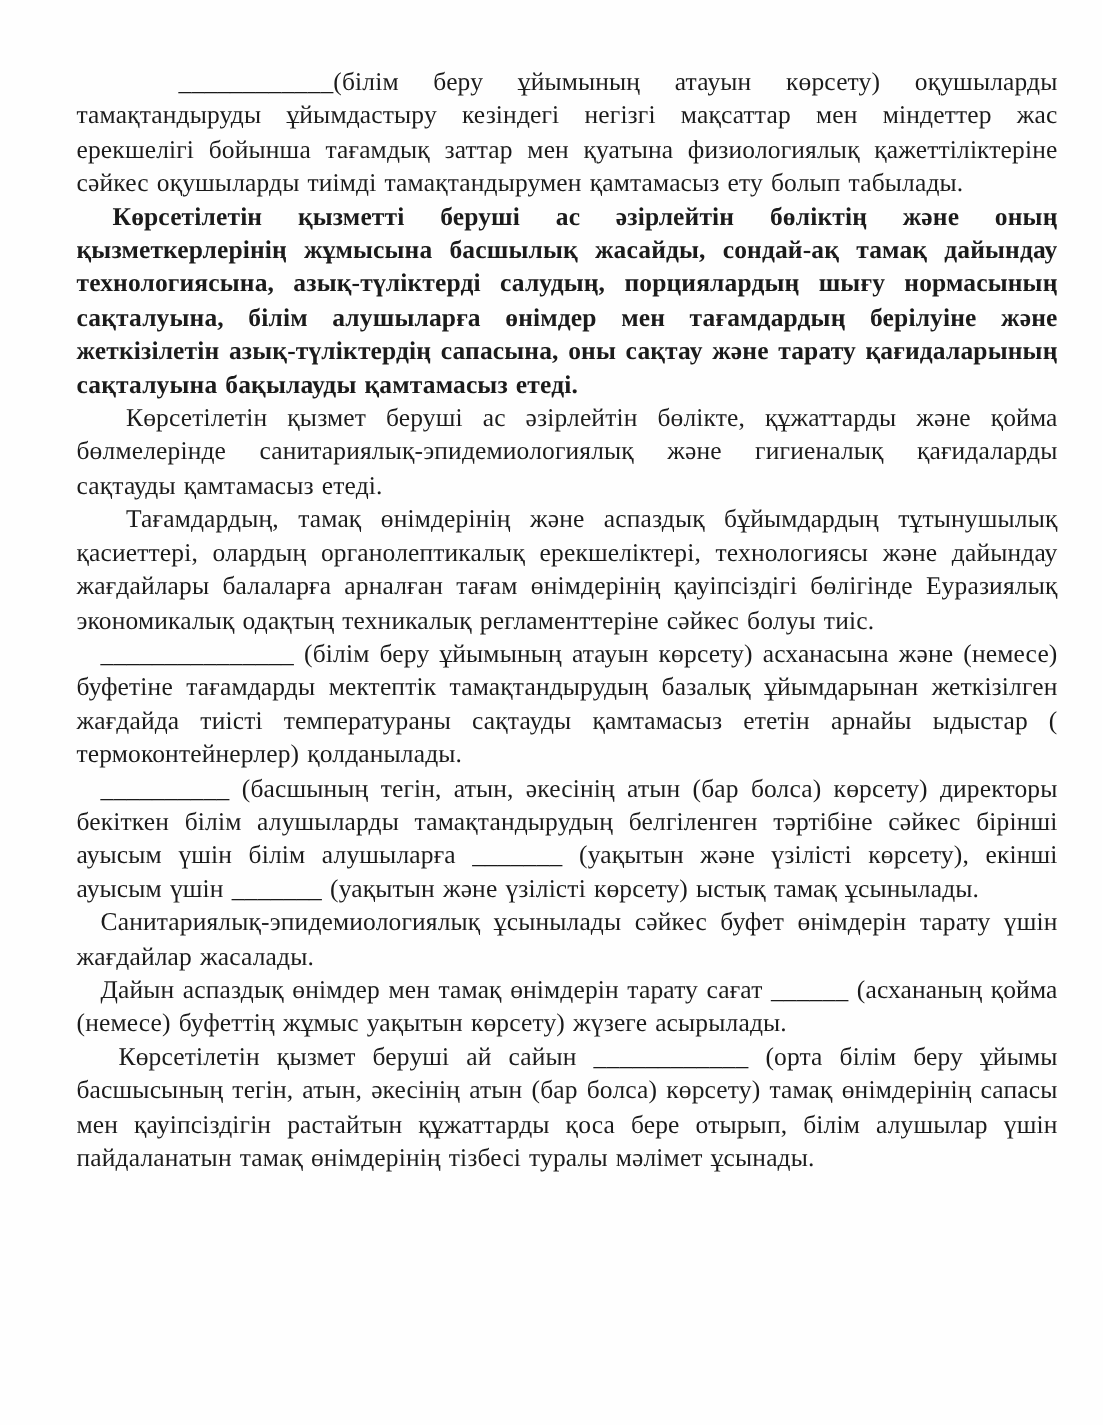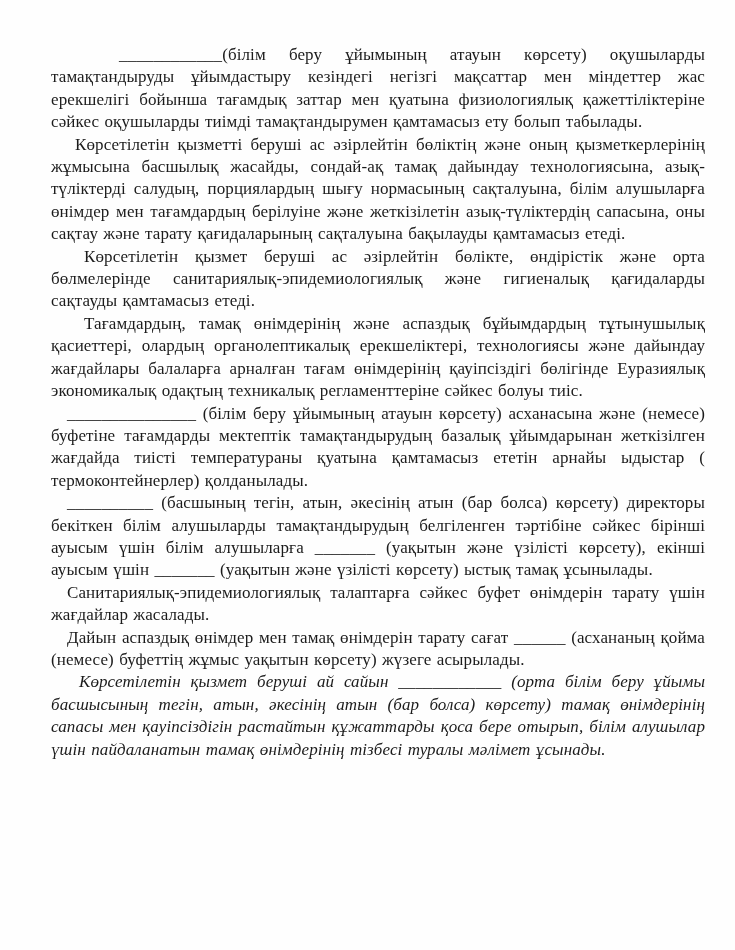--- a/index.html
+++ b/index.html
@@ -24,30 +24,30 @@
   .para {
     margin: 0;
     text-align: justify;
     text-justify: inter-word;
     word-spacing: 1px;
     letter-spacing: 0.1px;
   }
   
   .i68 { text-indent: 68px; }
   .i33 { text-indent: 33px; }
-  .i28 { text-indent: 28px; font-style: italic; }
-  .i24 { text-indent: 24px; }
+  .i28 { text-indent: 28px; }
+  .i24 { text-indent: 24px; font-weight: bold; }
   .i16 { text-indent: 16px; }
 </style>
 </head>
 <body>
 
 <div class="page">
   <p class="para i68">____________(білім беру ұйымының атауын көрсету) оқушыларды тамақтандыруды ұйымдастыру кезіндегі негізгі мақсаттар мен міндеттер жас ерекшелігі бойынша тағамдық заттар мен қуатына физиологиялық қажеттіліктеріне сәйкес оқушыларды тиімді тамақтандырумен қамтамасыз ету болып табылады.</p>
   <p class="para i24">Көрсетілетін қызметті беруші ас әзірлейтін бөліктің және оның қызметкерлерінің жұмысына басшылық жасайды, сондай-ақ тамақ дайындау технологиясына, азық-түліктерді салудың, порциялардың шығу нормасының сақталуына, білім алушыларға өнімдер мен тағамдардың берілуіне және жеткізілетін азық-түліктердің сапасына, оны сақтау және тарату қағидаларының сақталуына бақылауды қамтамасыз етеді.</p>
-  <p class="para i33">Көрсетілетін қызмет беруші ас әзірлейтін бөлікте, өндірістік және орта бөлмелерінде санитариялық-эпидемиологиялық және гигиеналық қағидаларды сақтауды қамтамасыз етеді.</p>
+  <p class="para i33">Көрсетілетін қызмет беруші ас әзірлейтін бөлікте, құжаттарды және қойма бөлмелерінде санитариялық-эпидемиологиялық және гигиеналық қағидаларды сақтауды қамтамасыз етеді.</p>
   <p class="para i33">Тағамдардың, тамақ өнімдерінің және аспаздық бұйымдардың тұтынушылық қасиеттері, олардың органолептикалық ерекшеліктері, технологиясы және дайындау жағдайлары балаларға арналған тағам өнімдерінің қауіпсіздігі бөлігінде Еуразиялық экономикалық одақтың техникалық регламенттеріне сәйкес болуы тиіс.</p>
-  <p class="para i16">_______________ (білім беру ұйымының атауын көрсету) асханасына және (немесе) буфетіне тағамдарды мектептік тамақтандырудың базалық ұйымдарынан жеткізілген жағдайда тиісті температураны қуатына қамтамасыз ететін арнайы ыдыстар ( термоконтейнерлер) қолданылады.</p>
+  <p class="para i16">_______________ (білім беру ұйымының атауын көрсету) асханасына және (немесе) буфетіне тағамдарды мектептік тамақтандырудың базалық ұйымдарынан жеткізілген жағдайда тиісті температураны сақтауды қамтамасыз ететін арнайы ыдыстар ( термоконтейнерлер) қолданылады.</p>
   <p class="para i16">__________ (басшының тегін, атын, әкесінің атын (бар болса) көрсету) директоры бекіткен білім алушыларды тамақтандырудың белгіленген тәртібіне сәйкес бірінші ауысым үшін білім алушыларға _______ (уақытын және үзілісті көрсету), екінші ауысым үшін _______ (уақытын және үзілісті көрсету) ыстық тамақ ұсынылады.</p>
-  <p class="para i16">Санитариялық-эпидемиологиялық талаптарға сәйкес буфет өнімдерін тарату үшін жағдайлар жасалады.</p>
+  <p class="para i16">Санитариялық-эпидемиологиялық ұсынылады сәйкес буфет өнімдерін тарату үшін жағдайлар жасалады.</p>
   <p class="para i16">Дайын аспаздық өнімдер мен тамақ өнімдерін тарату сағат ______ (асхананың қойма (немесе) буфеттің жұмыс уақытын көрсету) жүзеге асырылады.</p>
   <p class="para i28">Көрсетілетін қызмет беруші ай сайын ____________ (орта білім беру ұйымы басшысының тегін, атын, әкесінің атын (бар болса) көрсету) тамақ өнімдерінің сапасы мен қауіпсіздігін растайтын құжаттарды қоса бере отырып, білім алушылар үшін пайдаланатын тамақ өнімдерінің тізбесі туралы мәлімет ұсынады.</p>
 </div>
 
 </body></html>

